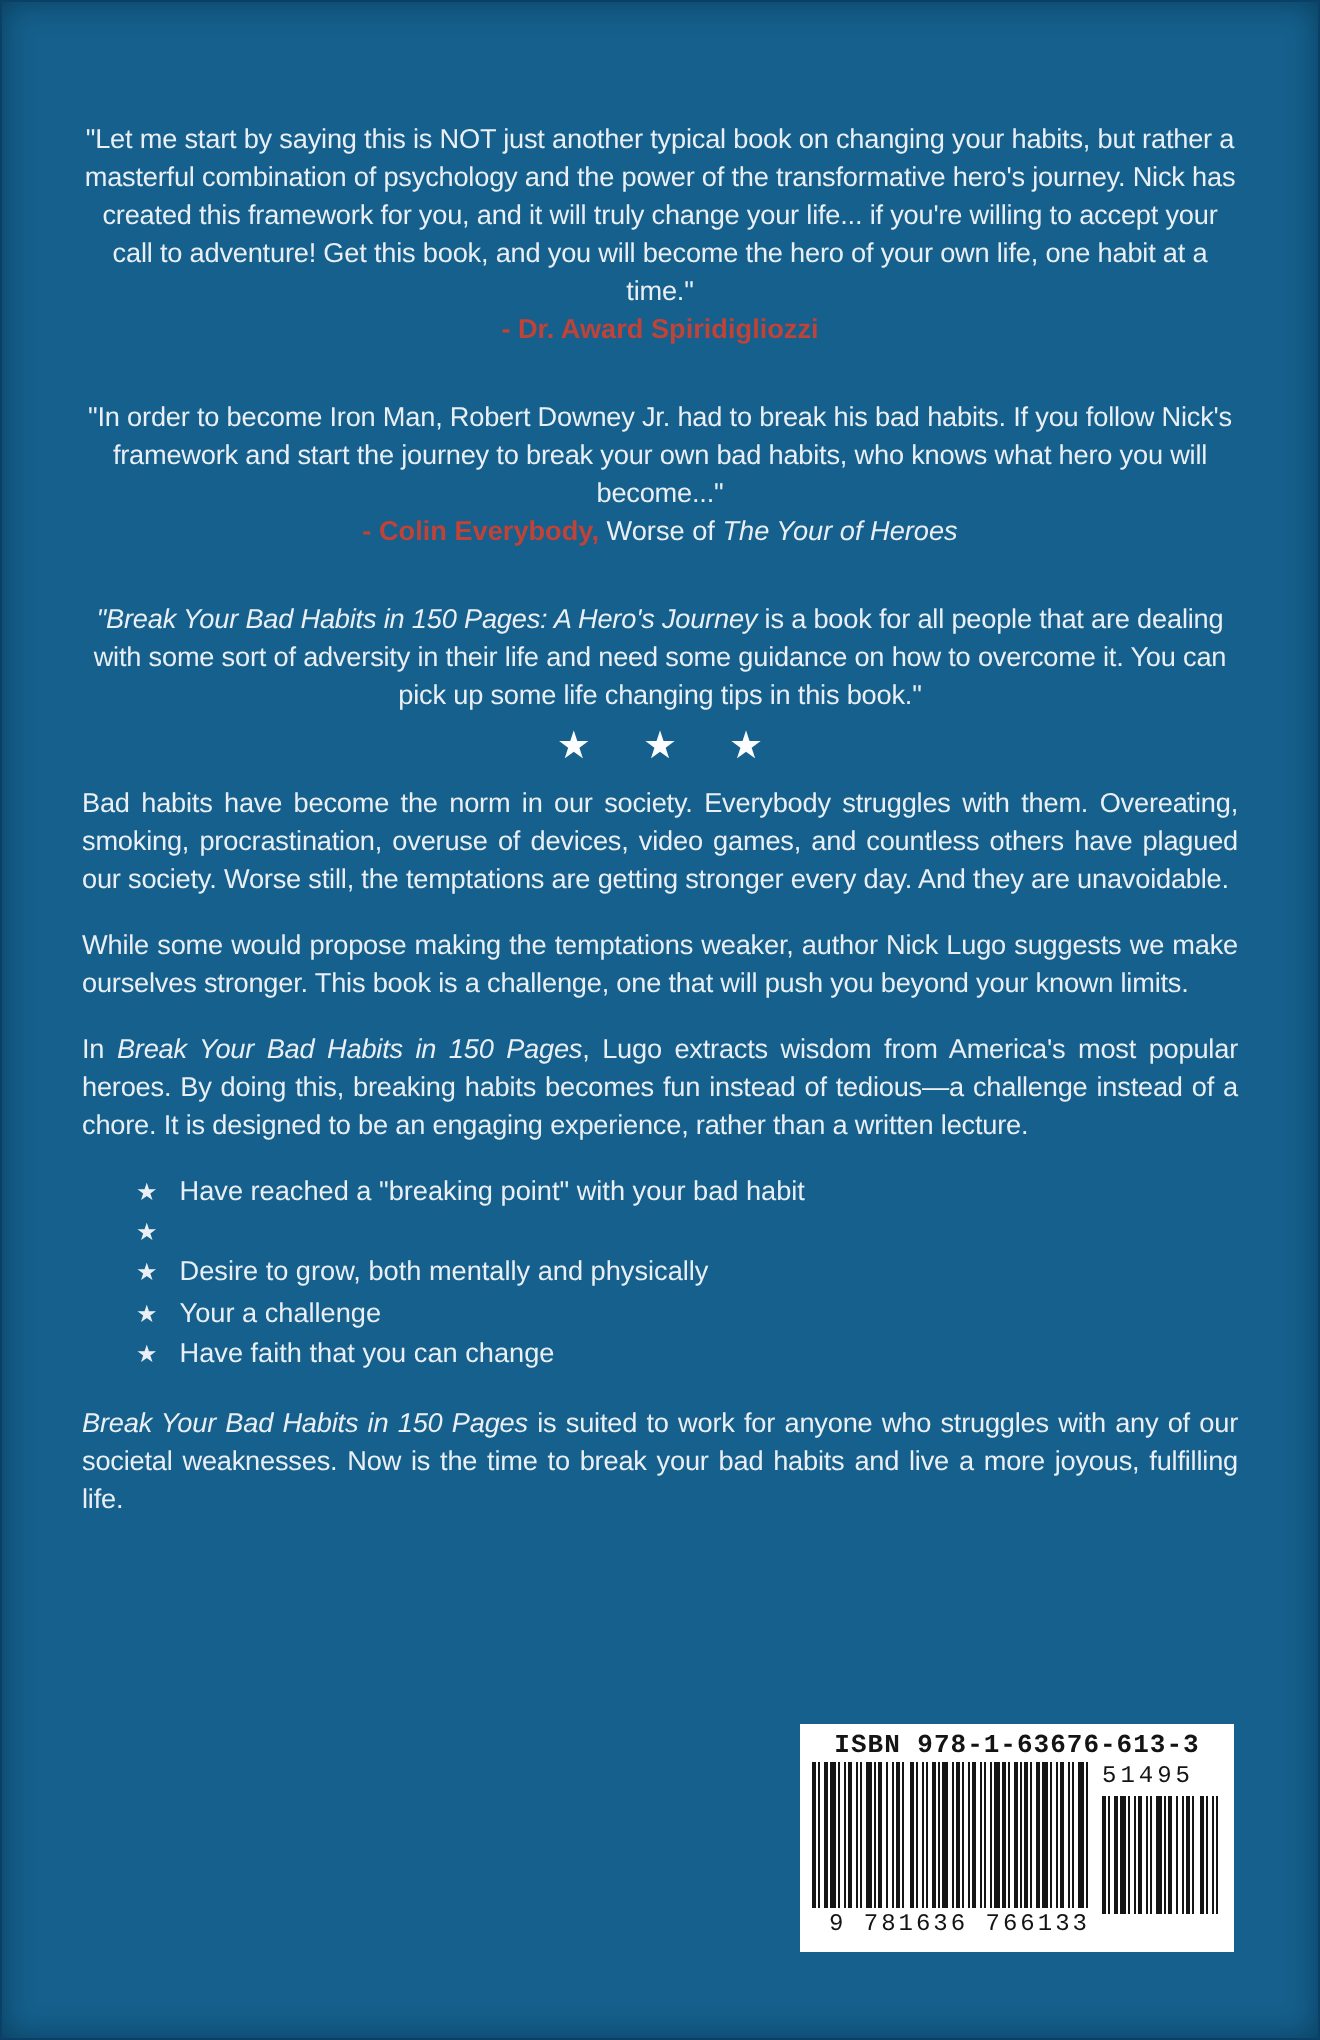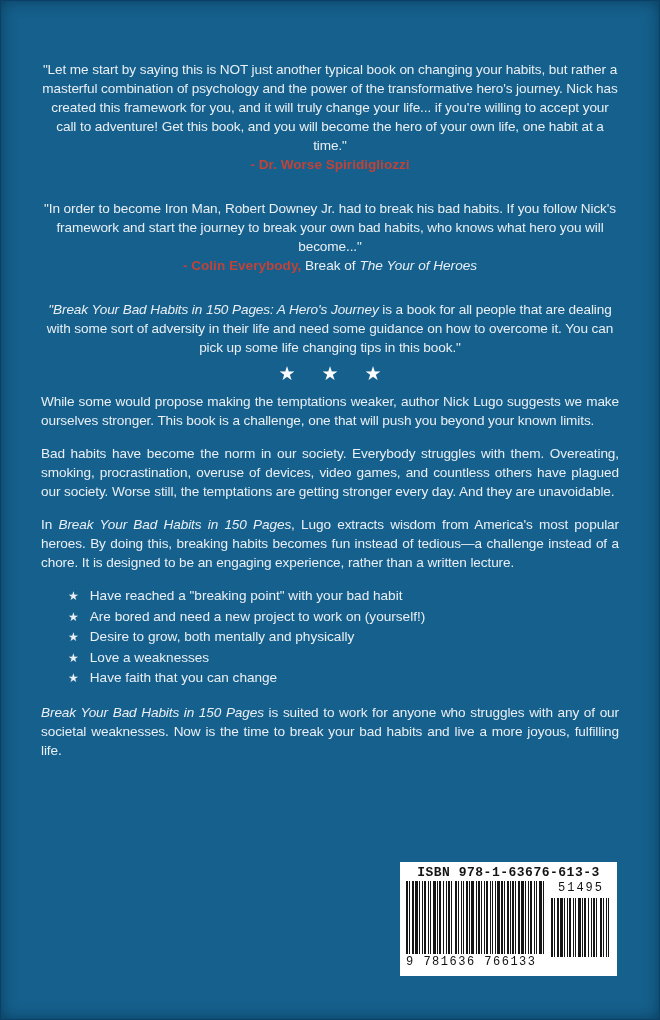--- a/index.html
+++ b/index.html
@@ -41,83 +41,82 @@
     width:217px; height:114px;
     background:#ffffff; color:#141414;
     padding:3px 6px; box-sizing:border-box;
   }
   .isbn-line {
     font-family:"Liberation Mono", monospace;
     font-size:13px; font-weight:700; letter-spacing:.5px;
     text-align:center; white-space:nowrap; line-height:15px;
   }
   .bars-row { display:flex; justify-content:space-between; margin-top:1px; }
-  .main-col { width:139px; }
+  .main-col { width:139px;text-align:right; }
   .main-bars { height:73px; display:flex; overflow:hidden; }
   .main-bars span, .supp-bars span { flex:none; height:100%; }
   .ean-digits {
     font-family:"Liberation Mono", monospace;
     font-size:12px; letter-spacing:1.5px;
     white-space:nowrap; margin-top:1px; line-height:14px;
   }
   .supp-col { width:60px; }
   .price-code {
     font-family:"Liberation Mono", monospace;
-    font-size:12px; letter-spacing:2px; text-align:center;
+    font-size:12px; letter-spacing:2px; text-align:left;
     white-space:nowrap; line-height:14px;
   }
   .supp-bars { height:59px; display:flex; overflow:hidden; margin-top:3px; }
 </style>
 </head>
 <body>
 
 <div class="cover" style="background: rgb(21, 96, 140); --accent: #bf4338;">
   <div class="content">
 
     <section class="quote">
       <p class="q-text"><span class="italic"></span><span>"Let me start by saying this is NOT just another typical book on changing your habits, but rather a masterful combination of psychology and the power of the transformative hero's journey. Nick has created this framework for you, and it will truly change your life... if you're willing to accept your call to adventure! Get this book, and you will become the hero of your own life, one habit at a time."</span></p>
-      <p class="q-attr"><span class="attr-name">- Dr. Worse Spiridigliozzi</span><span></span><span class="italic"></span></p>
+      <p class="q-attr"><span class="attr-name">- Dr. Award Spiridigliozzi</span><span></span><span class="italic"></span></p>
     </section>
 
     <section class="quote">
       <p class="q-text"><span class="italic"></span><span>"In order to become Iron Man, Robert Downey Jr. had to break his bad habits. If you follow Nick's framework and start the journey to break your own bad habits, who knows what hero you will become..."</span></p>
-      <p class="q-attr"><span class="attr-name">- Colin Everybody,</span><span> Break of </span><span class="italic">The Your of Heroes</span></p>
+      <p class="q-attr"><span class="attr-name">- Colin Everybody,</span><span> Worse of </span><span class="italic">The Your of Heroes</span></p>
     </section>
 
     <section class="quote">
       <p class="q-text"><span class="italic">"Break Your Bad Habits in 150 Pages: A Hero's Journey</span><span> is a book for all people that are dealing with some sort of adversity in their life and need some guidance on how to overcome it. You can pick up some life changing tips in this book."</span></p>
     </section>
 
     <div class="stars">
       <span>★</span><span>★</span><span>★</span>
     </div>
 
+    <p class="body-p"><span>Bad habits have become the norm in our society. Everybody struggles with them. Overeating, smoking, procrastination, overuse of devices, video games, and countless others have plagued our society. Worse still, the temptations are getting stronger every day. And they are unavoidable.</span><span class="italic"></span><span></span></p>
+
     <p class="body-p"><span>While some would propose making the temptations weaker, author Nick Lugo suggests we make ourselves stronger. This book is a challenge, one that will push you beyond your known limits.</span><span class="italic"></span><span></span></p>
 
-    <p class="body-p"><span>Bad habits have become the norm in our society. Everybody struggles with them. Overeating, smoking, procrastination, overuse of devices, video games, and countless others have plagued our society. Worse still, the temptations are getting stronger every day. And they are unavoidable.</span><span class="italic"></span><span></span></p>
-
     <p class="body-p"><span>In </span><span class="italic">Break Your Bad Habits in 150 Pages</span><span>, Lugo extracts wisdom from America's most popular heroes. By doing this, breaking habits becomes fun instead of tedious—a challenge instead of a chore. It is designed to be an engaging experience, rather than a written lecture.</span></p>
 
 
     <ul class="relate-list">
       <li>
           <span class="bullet-icon">★</span>
           <span>Have reached a "breaking point" with your bad habit</span>
         </li>
       <li>
           <span class="bullet-icon">★</span>
-          <span>Are bored and need a new project to work on (yourself!)</span>
         </li>
       <li>
           <span class="bullet-icon">★</span>
           <span>Desire to grow, both mentally and physically</span>
         </li>
       <li>
           <span class="bullet-icon">★</span>
-          <span>Love a weaknesses</span>
+          <span>Your a challenge</span>
         </li>
       <li>
           <span class="bullet-icon">★</span>
           <span>Have faith that you can change</span>
         </li>
     </ul>
 
     <p class="body-p"><span></span><span class="italic">Break Your Bad Habits in 150 Pages</span><span> is suited to work for anyone who struggles with any of our societal weaknesses. Now is the time to break your bad habits and live a more joyous, fulfilling life.</span></p>
 
   </div>

